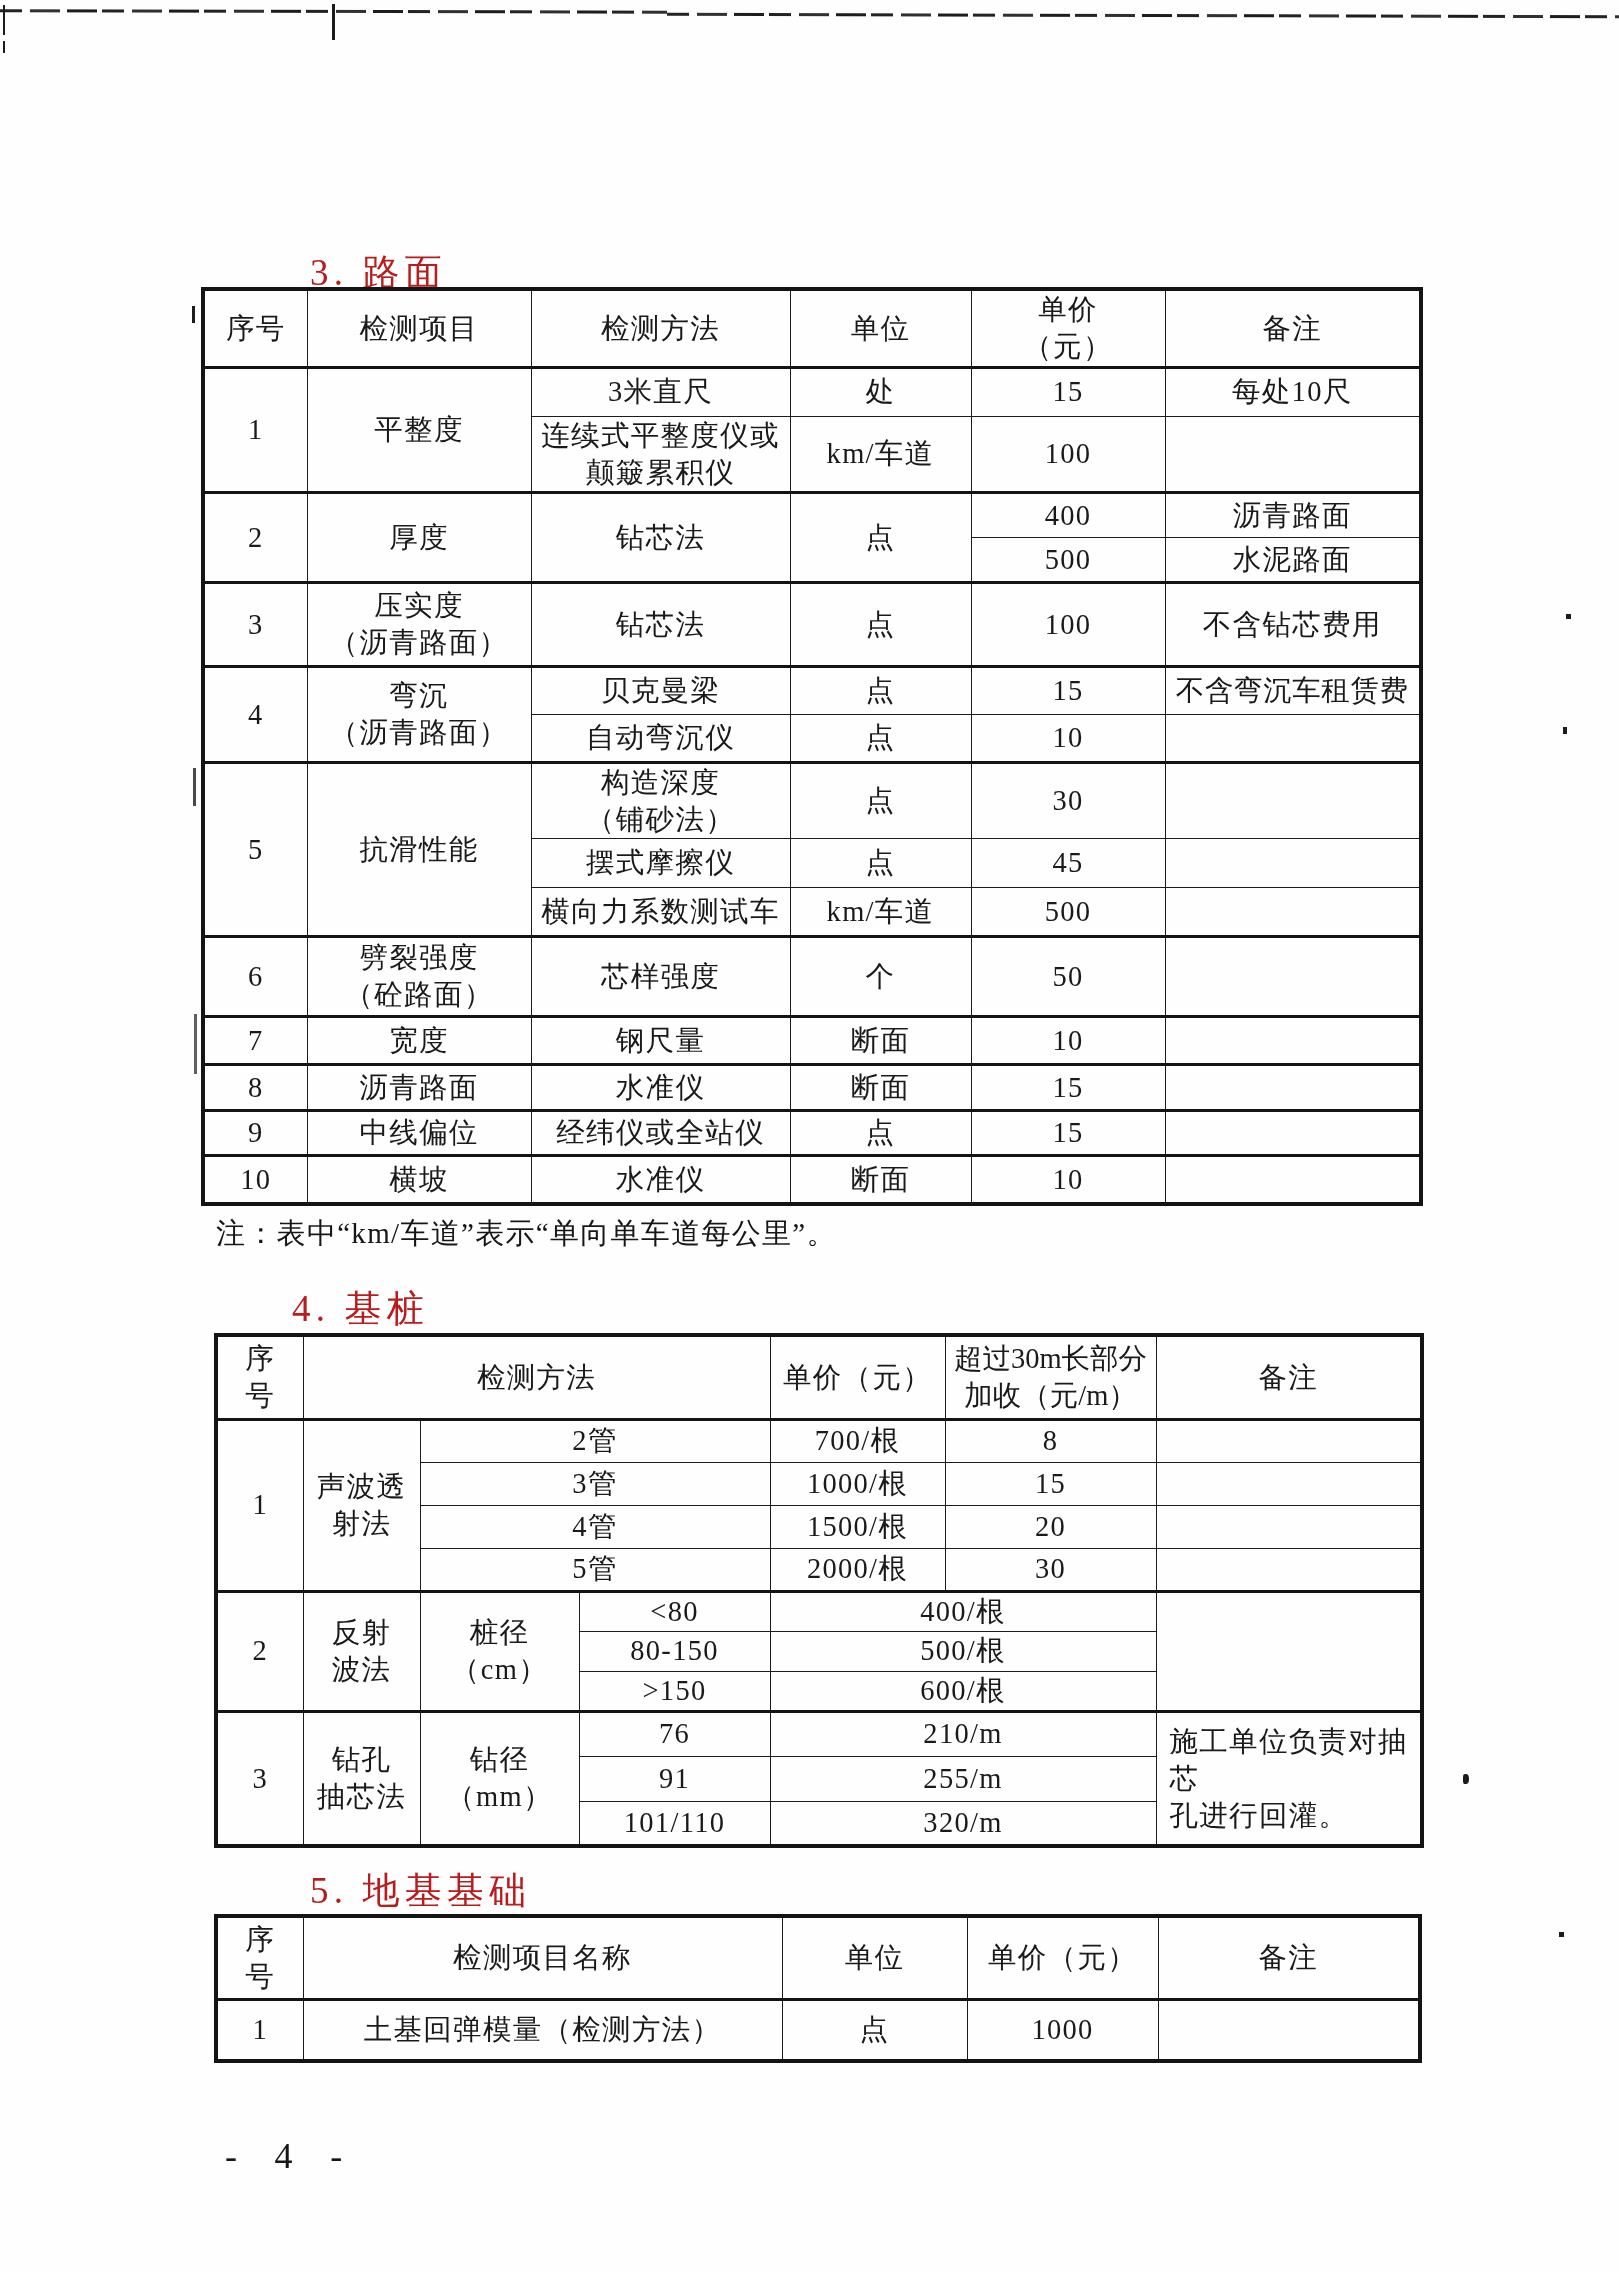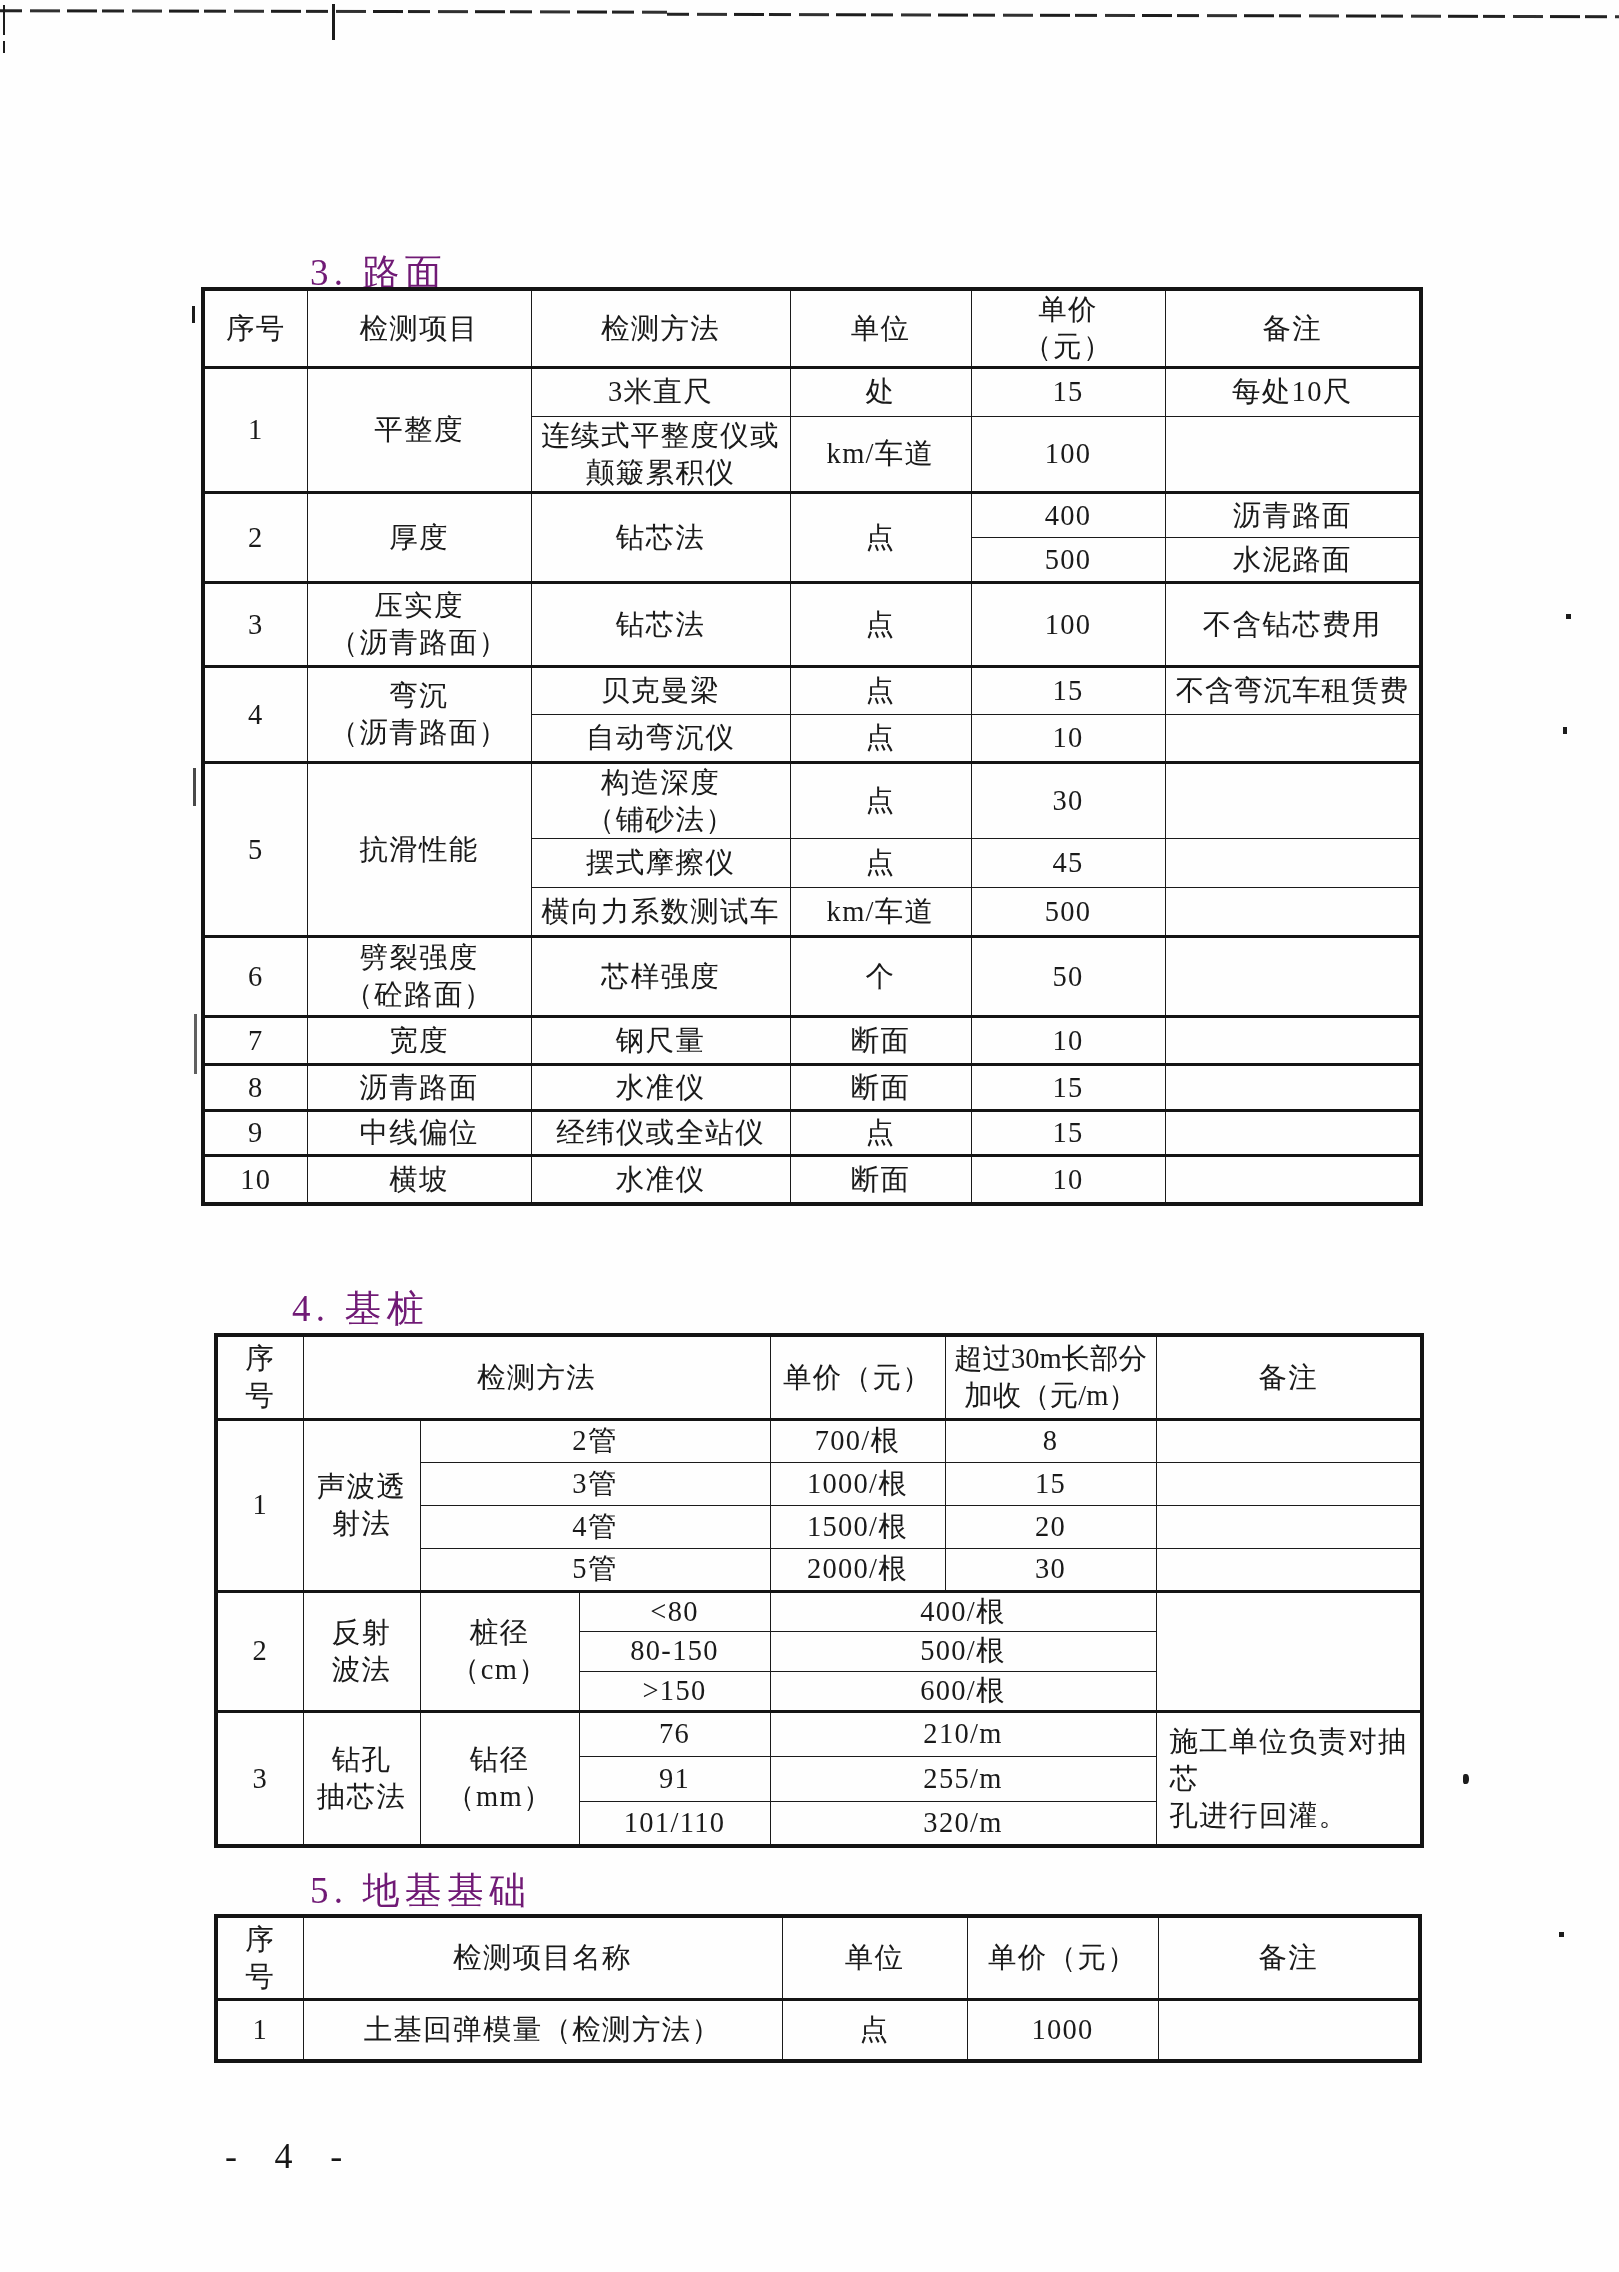--- a/index.html
+++ b/index.html
@@ -9,21 +9,21 @@
     height:2273px;
     background:#fefefe;
     overflow:hidden;
     font-family:"Liberation Serif","DejaVu Serif",serif;
     color:#1a1a1a;
   }
   .sec-title{
     position:absolute;
     font-size:37px;
     letter-spacing:5.2px;
-    color:#701a75;
+    color:#b91c1c;
     white-space:nowrap;
   }
   .doc-table{
     position:absolute;
     border-collapse:collapse;
     table-layout:fixed;
     border:4.5px solid #141414;
   }
   .doc-table td{
     border:1.9px solid #1b1b1b;
@@ -207,20 +207,21 @@
       <td>10</td>
       <td>横坡</td>
       <td>水准仪</td>
       <td>断面</td>
       <td>10</td>
       <td></td>
     </tr>
   </tbody>
     </table>
 
+  <div class="note-line" style="left:216px;top:1214px;">注：表中“km/车道”表示“单向单车道每公里”。</div>
 
   <div class="sec-title" style="left:292px;top:1284px;text-align:center;">4. 基桩</div>
 
   <table class="doc-table" style="left:214px;top:1333px;width:1205px;">
     <colgroup>
       <col style="width:87px">
         <col style="width:117px">
         <col style="width:159px">
       <col style="width:191px">
         <col style="width:175px">

